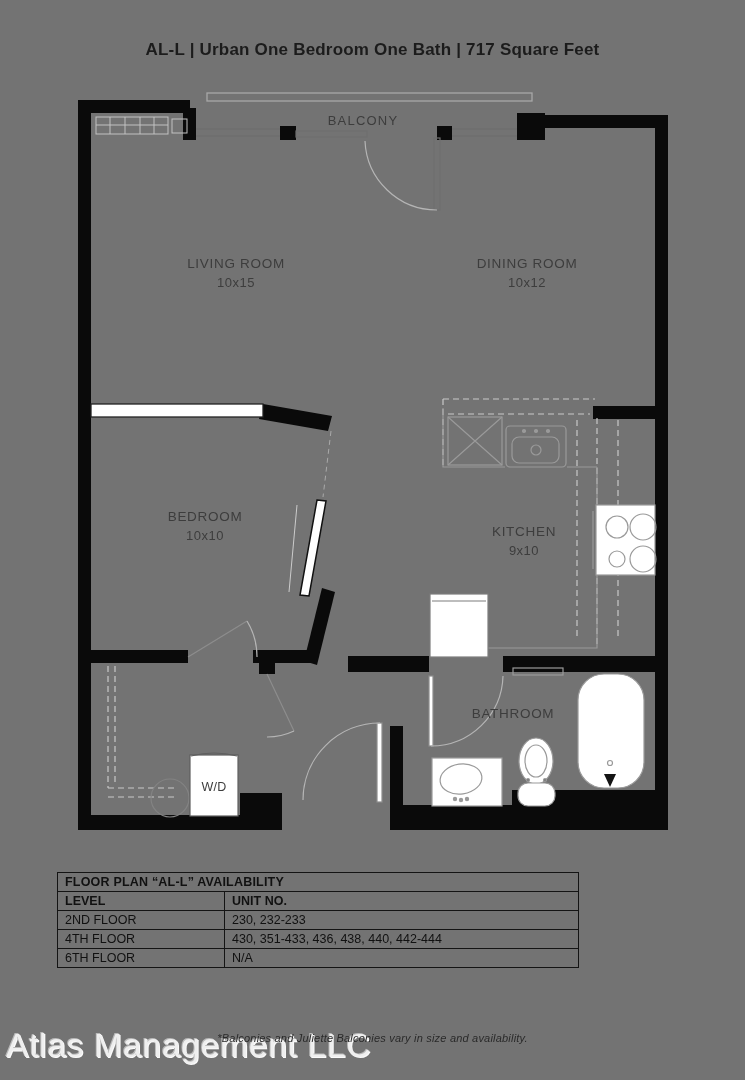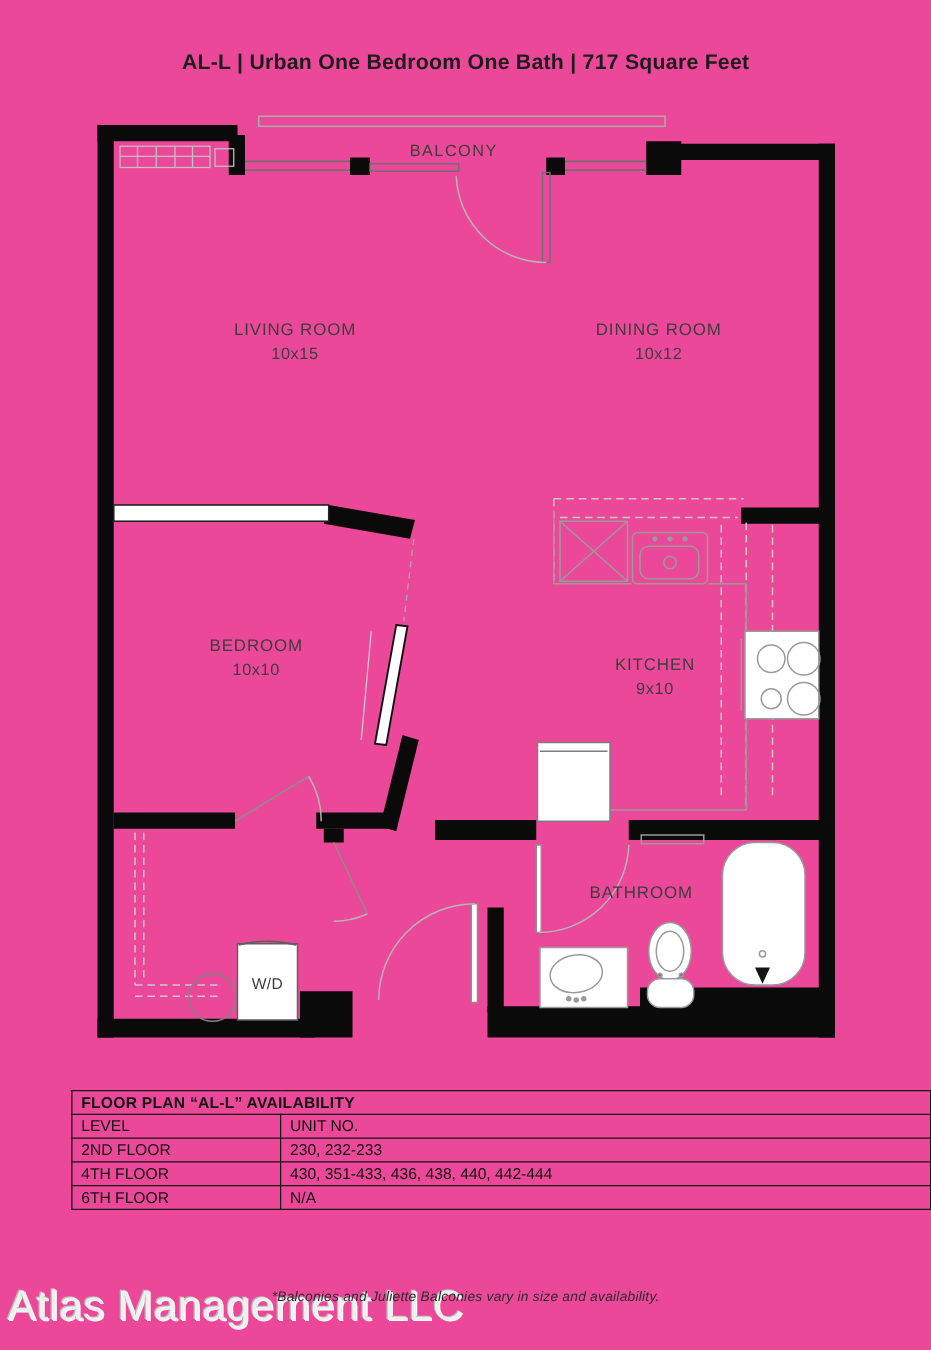--- a/index.html
+++ b/index.html
@@ -1,32 +1,32 @@
 <!DOCTYPE html>
 <html><head>
 <meta charset="utf-8">
 <style>
   html,body{margin:0;padding:0;background:#ffffff;}
-  .page{position:relative;width:745px;height:1080px;background:#ec4899;overflow:hidden;
+  .page{position:relative;width:745px;height:1080px;background:#737373;overflow:hidden;
         font-family:"Liberation Sans",sans-serif;}
   .plan-title{position:absolute;top:40px;left:0;width:745px;text-align:center;margin:0;
         font-size:17px;font-weight:bold;color:#1c1c1c;letter-spacing:.2px;}
   svg.plan{position:absolute;top:0;left:0;}
   svg text{font-family:"Liberation Sans",sans-serif;fill:#3d3d3d;}
   .room-label{font-size:13.5px;letter-spacing:.7px;}
   .room-dims{font-size:13px;letter-spacing:.5px;}
   .wd-label{font-size:12.5px;letter-spacing:.3px;}
   .balcony-label{font-size:13px;letter-spacing:1.2px;}
 
-  table.avail{position:absolute;top:872px;left:57px;width:688px;border-collapse:collapse;
+  table.avail{position:absolute;top:872px;left:57px;width:522px;border-collapse:collapse;
         font-size:12.5px;color:#111;}
   table.avail th,table.avail td{border:1.5px solid #141414;padding:1px 7px;height:16px;
         text-align:left;font-weight:normal;white-space:nowrap;}
   table.avail .tbl-title{font-weight:bold;font-size:12.5px;letter-spacing:.2px;}
-  table.avail .col-head{font-weight:normal;}
+  table.avail .col-head{font-weight:bold;}
   table.avail td.level-col,table.avail th.level-col{width:152px;}
 
   .foot-note{position:absolute;top:1032px;left:0;width:745px;text-align:center;
         font-size:11px;font-style:italic;color:#2a2a2a;z-index:2;letter-spacing:.2px;}
   .watermark{position:absolute;top:1026px;left:6px;font-size:34px;letter-spacing:.5px;
         color:#efefef;text-shadow:-1px -1px 0 #b9b9b9,1px 1px 0 #fbfbfb;z-index:1;
         font-family:"Liberation Sans",sans-serif;white-space:nowrap;}
 </style>
 </head>
 <body>

